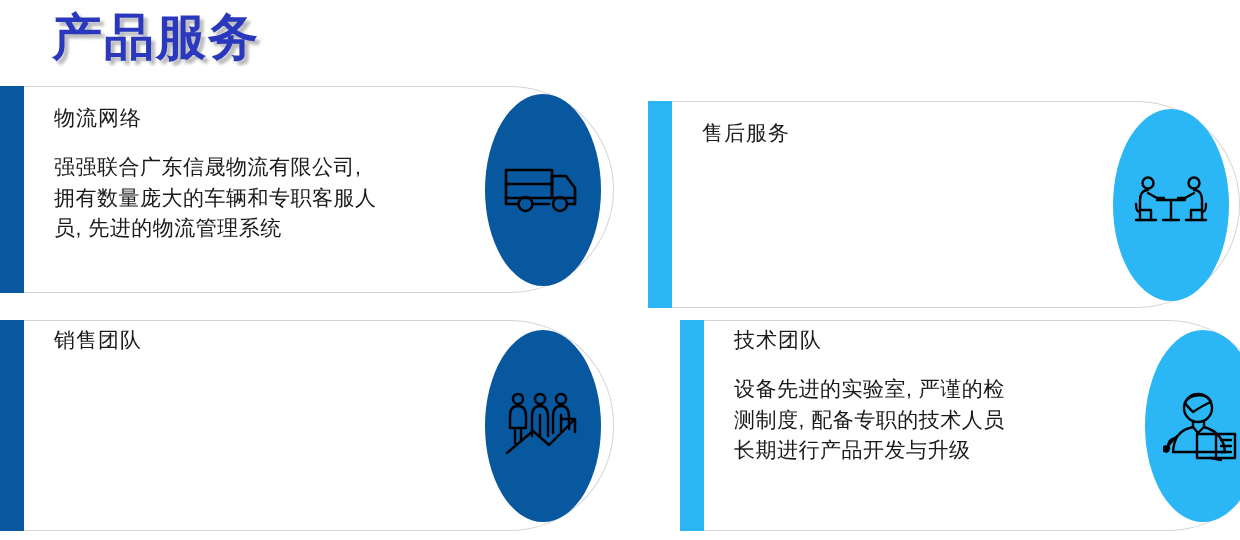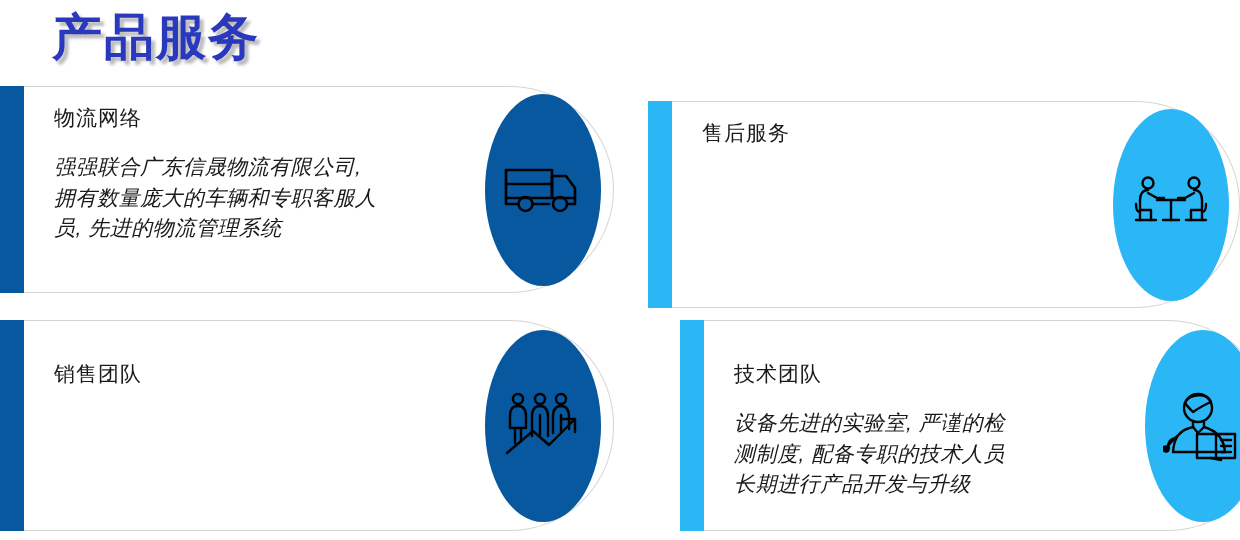--- a/index.html
+++ b/index.html
@@ -70,21 +70,20 @@
     margin-bottom: 22px;
     letter-spacing: 1px;
   }
 
   .card-desc {
     font-size: 21px;
     color: #1a1a1a;
     line-height: 1.45;
     letter-spacing: 0.5px;
     white-space: pre-line;
-    font-style: italic;
   }
 
   
   .icon-bubble {
     position: absolute;
     width: 116px;
     height: 192px;
     border-radius: 50%;
     top: 50%;
     transform: translateY(-50%);
@@ -100,21 +99,21 @@
   #card-0 { left: 0px;   top: 0px;   width: 614px; height: 207px; }
   #card-1 { left: 648px; top: 0px;   width: 592px; height: 207px; margin-top: 15px; }
   #card-2 { left: 0px;   top: 234px; width: 614px; height: 211px; }
   #card-3 { left: 648px; top: 234px; width: 592px; height: 211px; margin-left: 32px; }
 
   #card-0 .icon-bubble { right: 12px; }
   #card-1 .icon-bubble { right: 10px; }
   #card-2 .icon-bubble { right: 12px; }
   #card-3 .icon-bubble { right: 10px; }
 
-  #card-2 .card-body, #card-3 .card-body { padding-top: 40px; }
+  #card-2 .card-body, #card-3 .card-body { padding-top: 6px; }
 </style>
 </head>
 <body>
 
 <div class="page-title">产品服务</div>
 
 <div class="grid">
 
   <div class="card" id="card-0">
     <div class="card-bar" style="background:#08589f;"></div>

